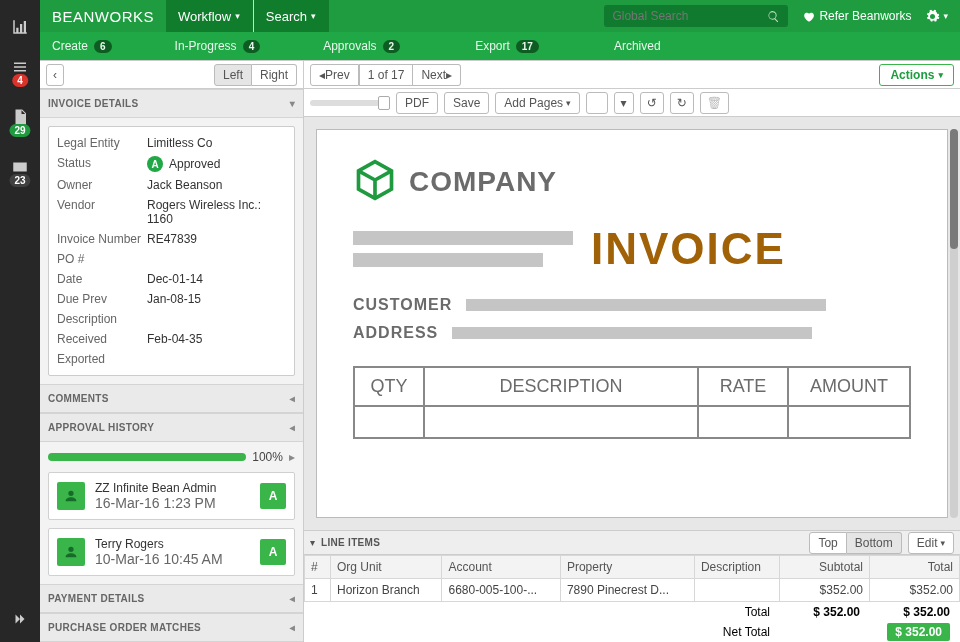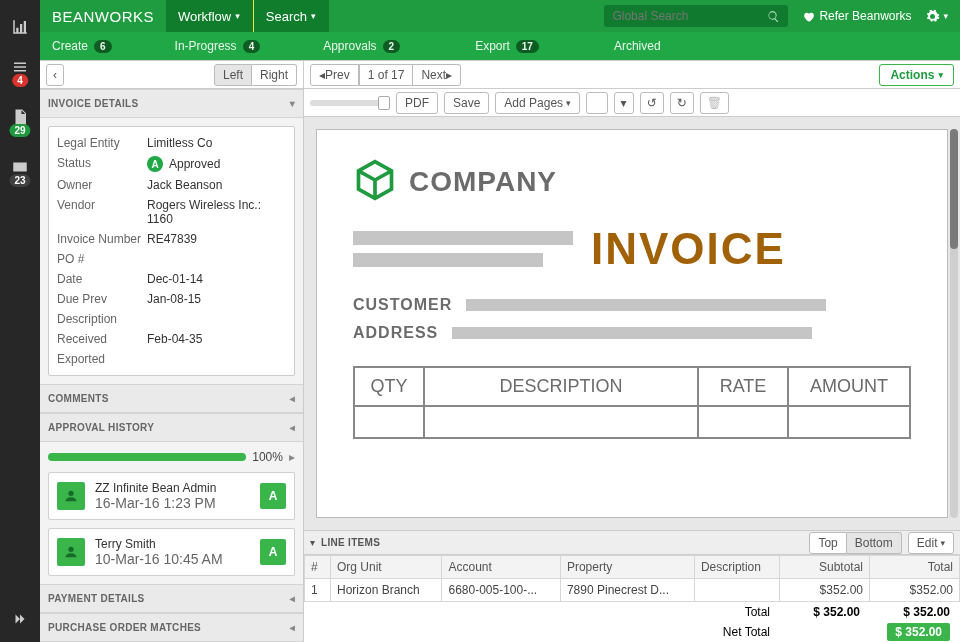--- a/index.html
+++ b/index.html
@@ -324,21 +324,21 @@
               </div>
             <div class="stamp">A</div>
           </div>
           <div class="approval-card">
             <div class="avatar">
                 <svg viewBox="0 0 24 24">
                   <path d="M12 12a4 4 0 100-8 4 4 0 000 8zm0 2c-4 0-8 2-8 5v1h16v-1c0-3-4-5-8-5z"></path>
                 </svg>
               </div>
             <div>
-                <div class="name">Terry Smith</div>
+                <div class="name">Terry Rogers</div>
                 <div class="date">10-Mar-16 10:45 AM</div>
               </div>
             <div class="stamp">A</div>
           </div>
         </div>
 
         <div class="panel-section-header">
             <span>PAYMENT DETAILS</span>
             <span class="chev">◂</span>
           </div>

